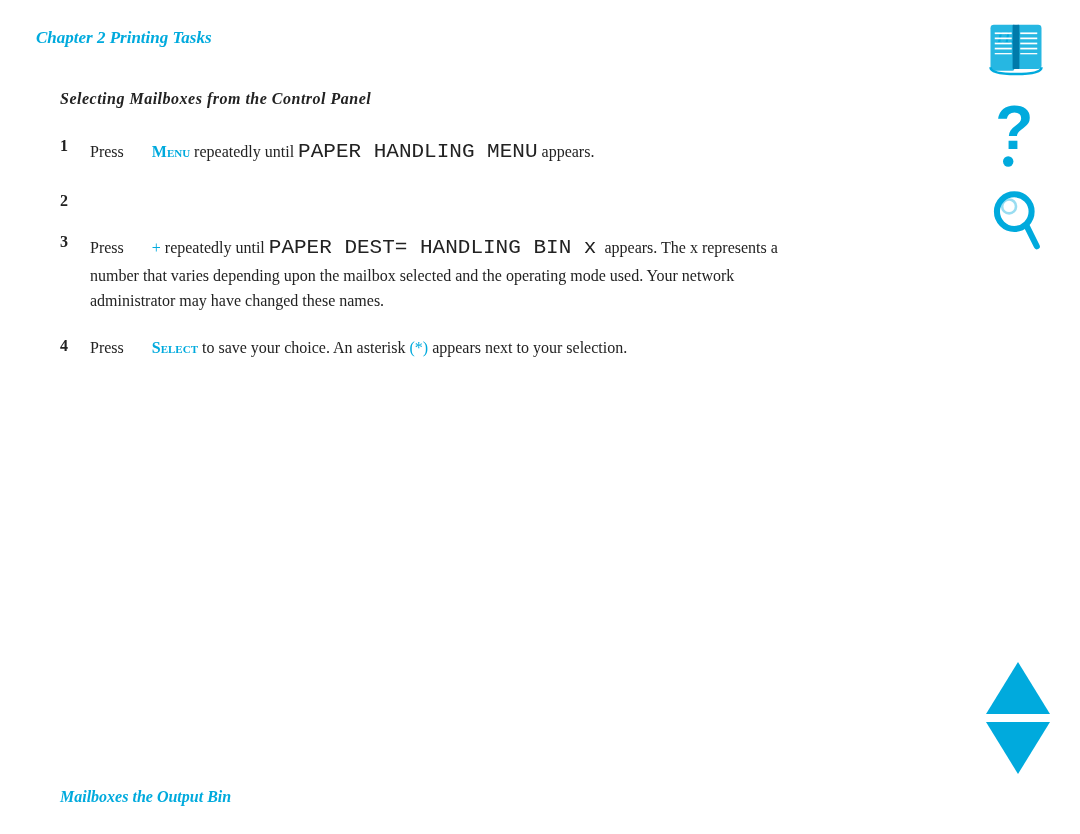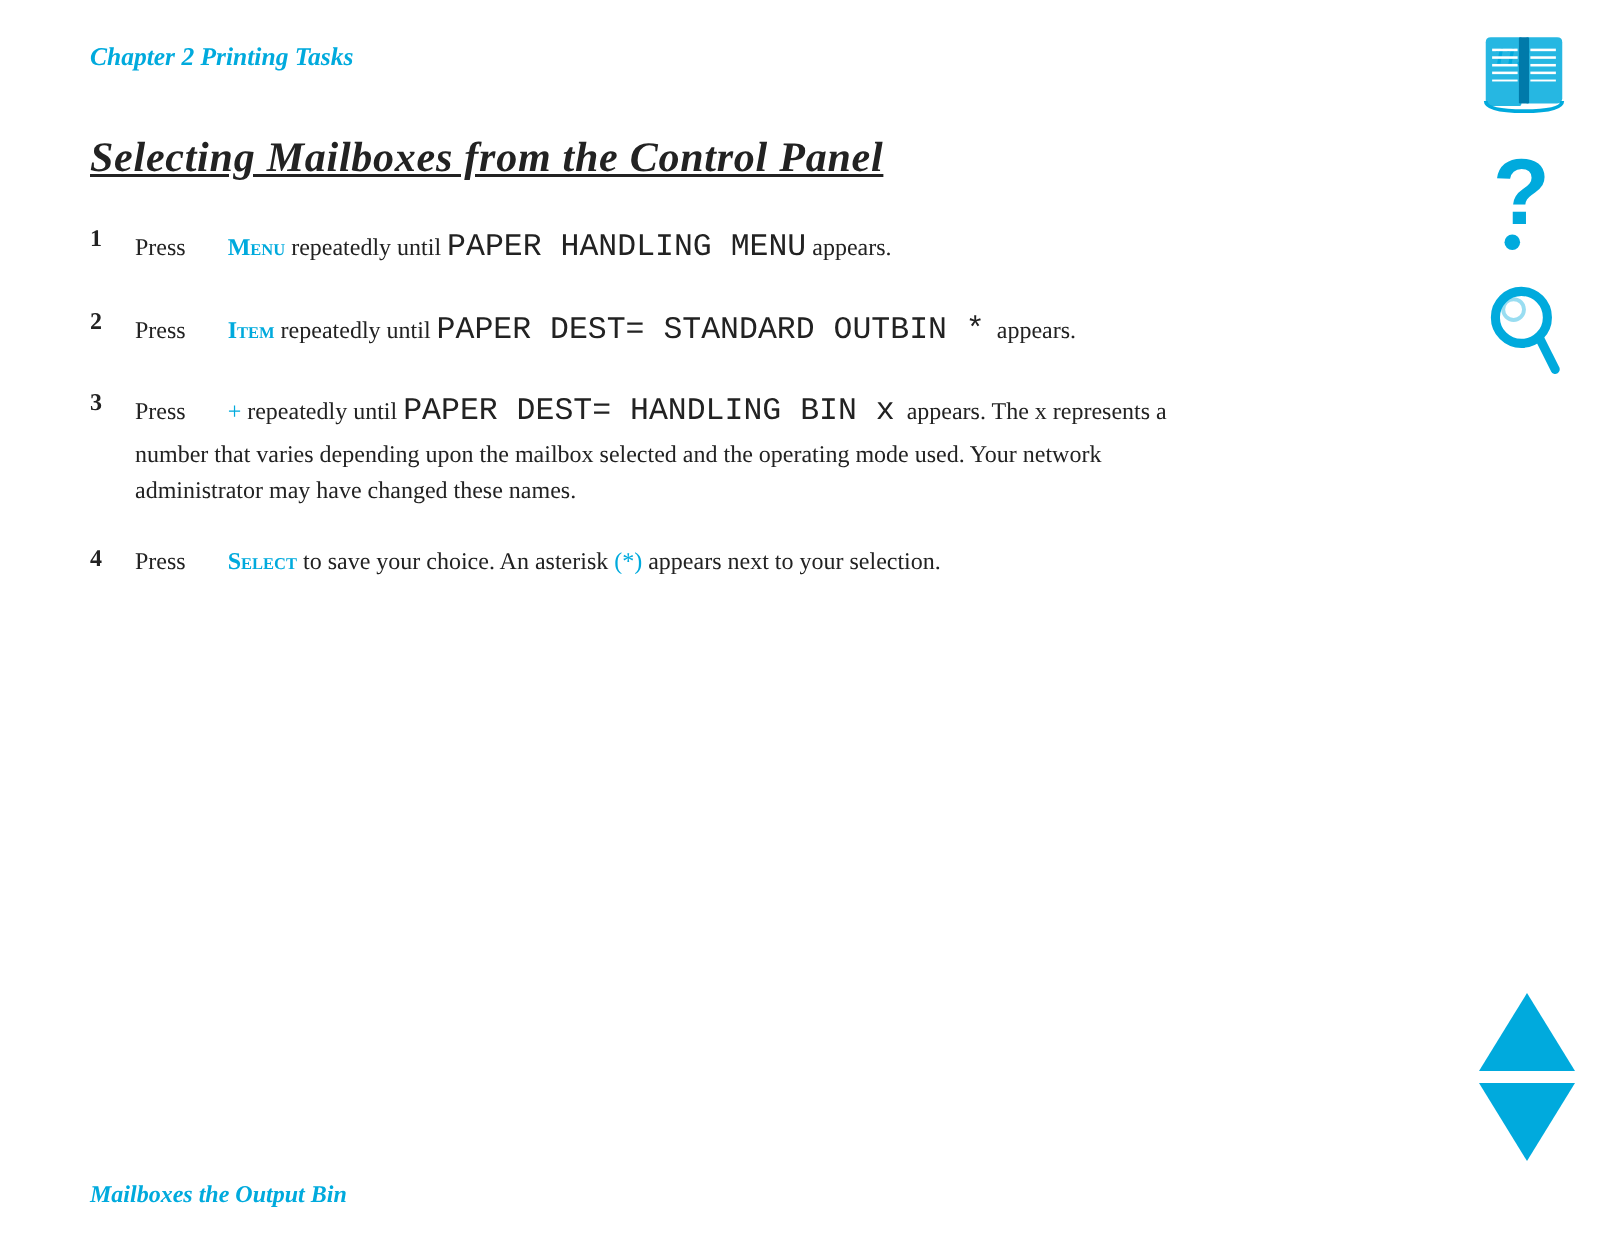--- a/index.html
+++ b/index.html
@@ -12,21 +12,21 @@
       color: #222;
       position: relative;
       overflow: hidden;
     }
 
     
     .header {
       display: flex;
       justify-content: space-between;
       align-items: center;
-      padding: 28px 60px 12px 60px;
+      padding: 28px 60px 12px 36px;
       border-bottom: none;
     }
     .header-left {
       font-style: italic;
       font-weight: bold;
       color: #00aadd;
       font-size: 17px;
     }
     .header-right {
       font-style: italic;
@@ -35,27 +35,26 @@
       font-size: 17px;
     }
 
     
     .content {
       padding: 30px 60px 30px 60px;
       max-width: 870px;
     }
 
     .page-title {
-      font-size: 28px;
+      font-size: 16px;
       font-weight: bold;
       font-style: italic;
       color: #222;
       margin-bottom: 28px;
       letter-spacing: 0.5px;
-      text-decoration: underline;
     }
 
     .steps {
       list-style: none;
     }
 
     .step {
       display: flex;
       margin-bottom: 22px;
       align-items: flex-start;
@@ -175,23 +174,20 @@
 
     <li class="step">
       <span class="step-num">1</span>
       <span class="step-text">
         Press <span class="blue-link">Menu</span> repeatedly until <span class="mono">PAPER HANDLING MENU</span> appears.
       </span>
     </li>
 
     <li class="step">
       <span class="step-num">2</span>
-      <span class="step-text">
-        Press <span class="blue-link">Item</span> repeatedly until <span class="mono">PAPER DEST= STANDARD OUTBIN *</span>&nbsp; appears.
-      </span>
     </li>
 
     <li class="step">
       <span class="step-num">3</span>
       <span class="step-text">
         Press <span class="blue-link" style="font-variant:normal; font-style:normal; font-weight:normal; color:#00aadd;">+</span> repeatedly until <span class="mono">PAPER DEST= HANDLING BIN x</span>&nbsp; appears. The x
         represents a number that varies depending upon the mailbox selected and
         the operating mode used. Your network administrator may have changed
         these names.
       </span>

